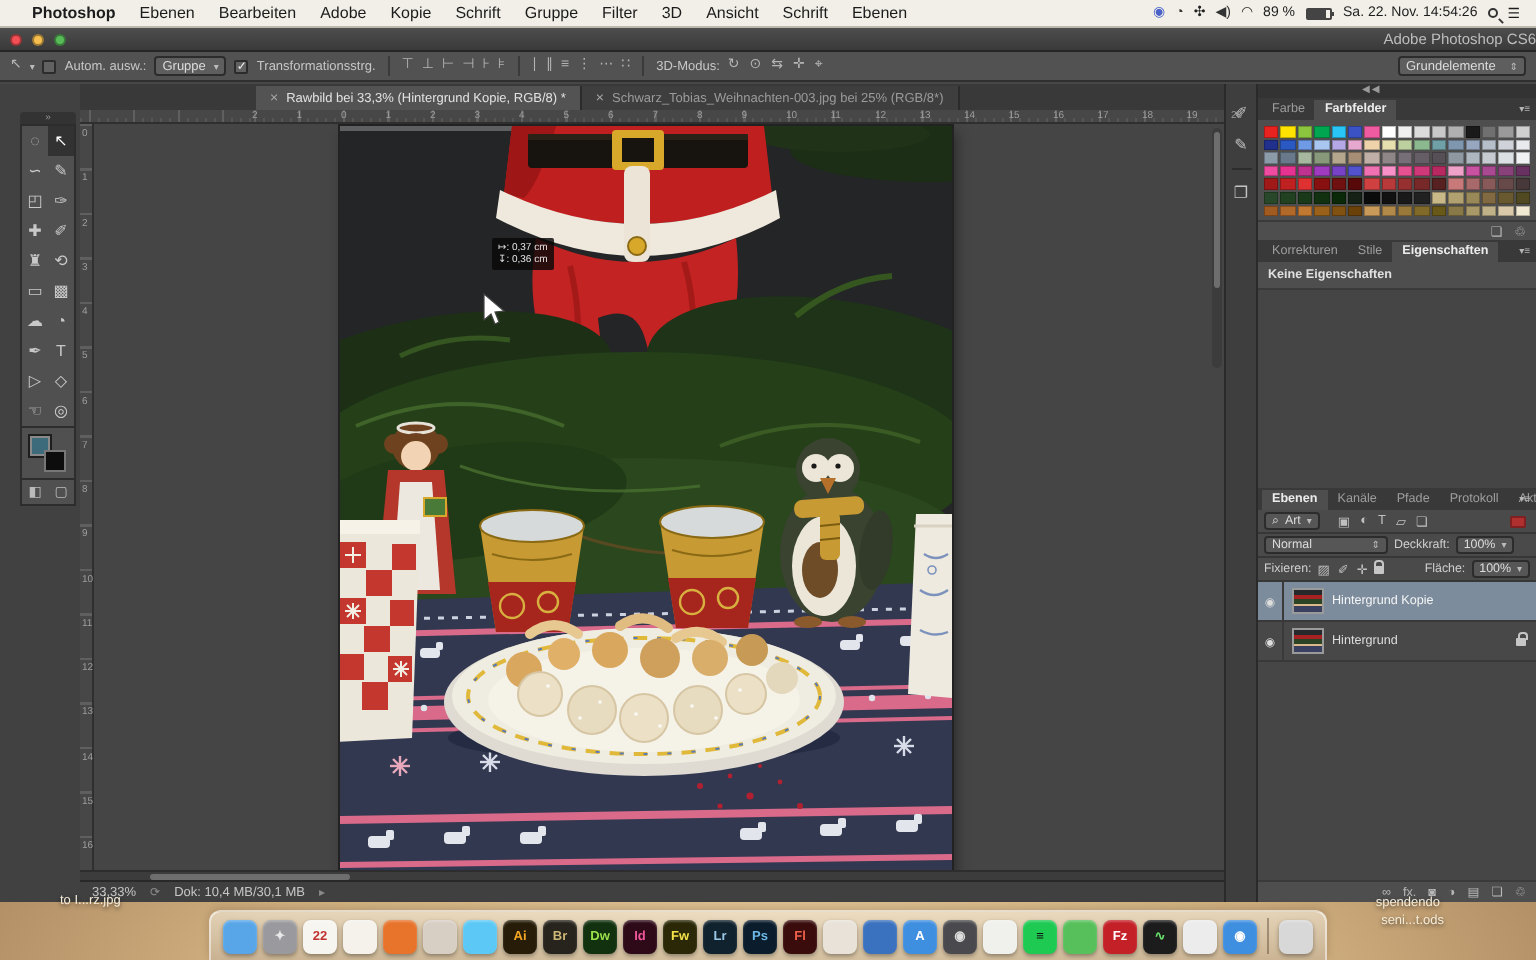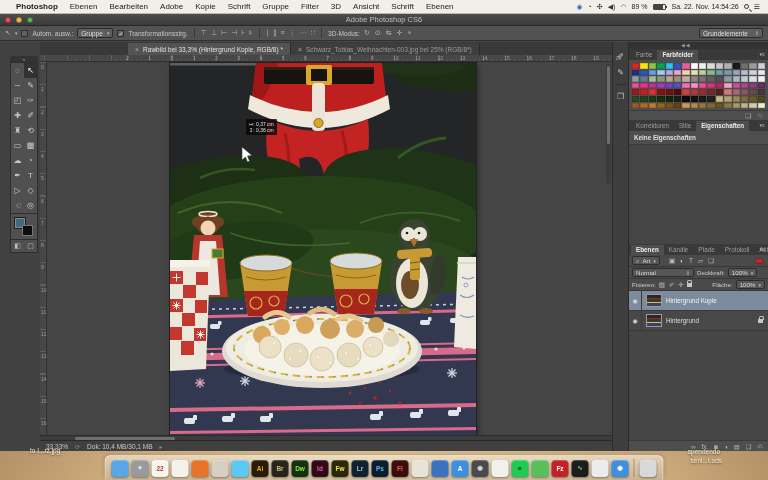--- a/index.html
+++ b/index.html
@@ -13,21 +13,21 @@
 .st-ic{font-size:7px;line-height:8px}
 .battery{width:13px;height:6px;border:1px solid #444;border-radius:1px;position:relative;margin-right:1px}
 .battery:after{content:'';position:absolute;right:-2px;top:1px;width:1px;height:2px;background:#444}
 .battery i{display:block;height:100%;background:#444}
 .magnifier{width:5px;height:5px;border:1px solid #333;border-radius:50%;position:relative;display:inline-block}
 .magnifier:after{content:'';position:absolute;width:3px;height:1px;background:#333;transform:rotate(45deg);left:4px;top:5px}
 
 .ps{position:absolute;top:14px;left:0;width:768px;height:437px;background:#474747;overflow:hidden}
 .titlebar{height:12px;background:linear-gradient(#4d4d4d,#3a3a3a);border-bottom:1px solid #262626;display:flex;align-items:center;position:relative}
 .tl{width:6px;height:6px;border-radius:50%;margin-left:5px;border:0.5px solid rgba(0,0,0,.35)}
-.title{position:absolute;left:0;right:0;text-align:center;font-size:7.5px;color:#bcbcbc}
+.title{position:absolute;left:0;right:0;text-align:right;font-size:7.5px;color:#bcbcbc}
 .optionsbar{height:15px;background:#525252;border-bottom:1px solid #2f2f2f;display:flex;align-items:center;font-size:6.5px;color:#c6c6c6;padding:0 5px;gap:4px;white-space:nowrap}
 .checkbox{width:7px;height:7px;border:1px solid #2c2c2c;background:#616161;border-radius:1px;font-size:6px;line-height:6px;color:#f0f0f0;text-align:center;flex:none}
 .dropdown{background:#5e5e5e;border:1px solid #2c2c2c;border-radius:2px;padding:0 3px;height:10px;display:flex;align-items:center;gap:4px;font-size:6.5px;color:#ddd}
 .dd-car{font-size:5px;color:#bbb}
 .opt-sep{width:1px;height:10px;background:#3a3a3a;margin:0 2px}
 .ic{color:#b4b4b4;font-size:7px;line-height:10px}
 .ws{margin-left:auto;width:64px;justify-content:space-between}
 
 .workrow{position:absolute;top:28px;bottom:0;left:0;right:0;display:flex}
 .toolcol{width:40px;background:#414141;flex:none}

